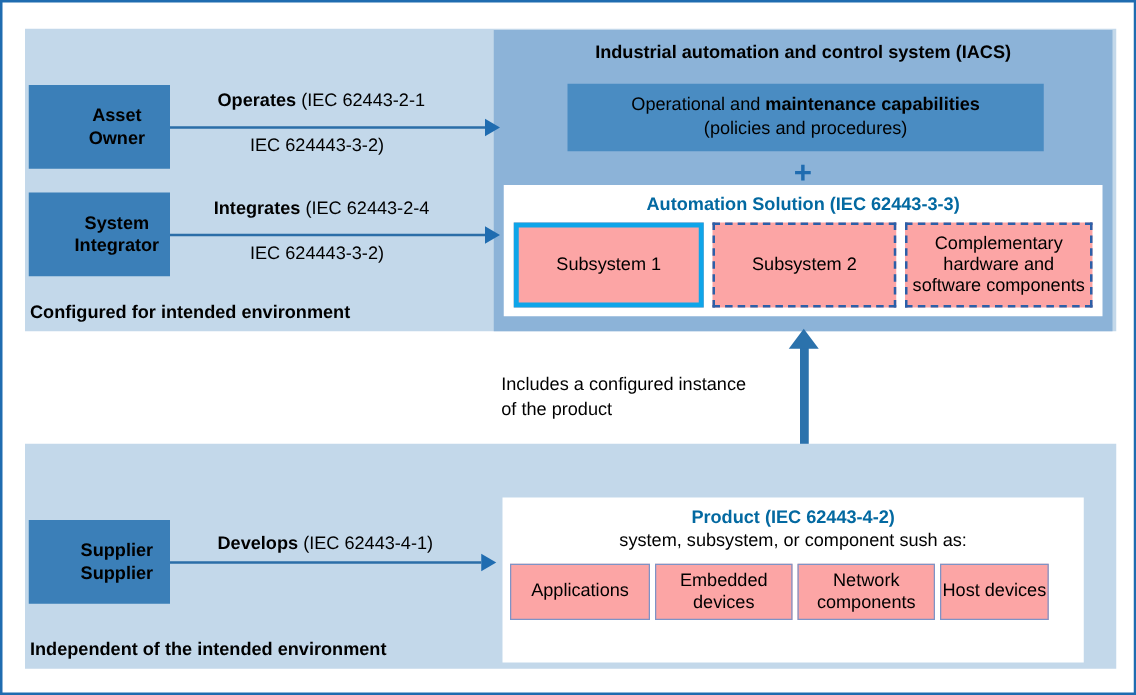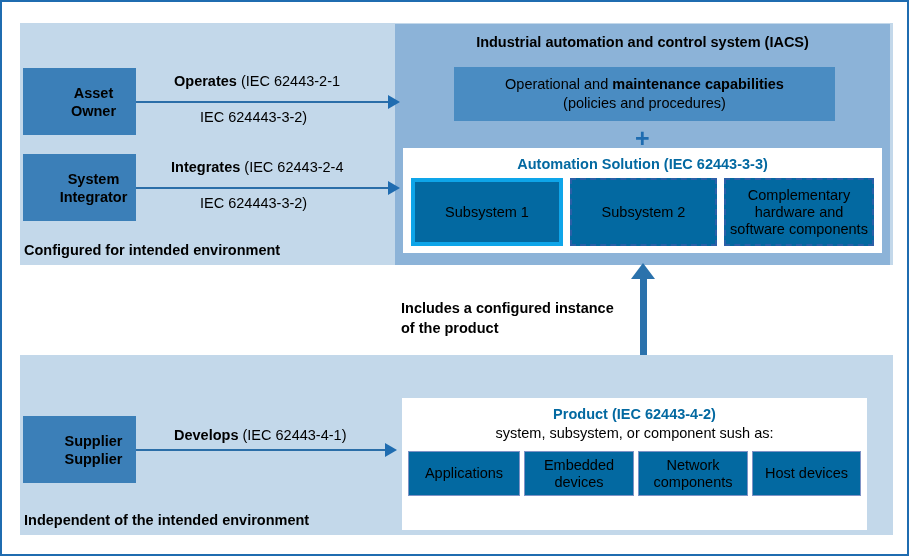--- a/index.html
+++ b/index.html
@@ -160,21 +160,21 @@
   }
   .sub-cell {
     box-sizing: border-box;
     display: flex;
     align-items: center;
     justify-content: center;
     text-align: center;
     font-size: 14.5px;
     color: #000000;
     line-height: 17px;
-    background: #0369a1;
+    background: #fca5a5;
   }
   .sub-cell.solid {
     border: 4px solid #0ea5e9;
   }
   .sub-cell.dashed {
     border: 2px dashed #2c5fa8;
   }
   .sub-cell.thinsolid {
     border: 1px solid #7e93c6;
   }
@@ -254,21 +254,21 @@
   </div>
   <div class="lbl" style="left:198px; top:193px;">
     <span>IEC 624443-3-2)</span>
   </div>
 
   <div class="panel-footnote" style="left:22px; top:240px;">Configured for intended environment</div>
 
   <div class="v-arrow-shaft" style="left:638px; top:276px; height:124px;"></div>
   <div class="v-arrow-head" style="left:629px; top:261px;"></div>
 
-  <div class="mid-note" style="left:399px; top:296px;font-weight:bold;">
+  <div class="mid-note" style="left:399px; top:296px;">
     <div>Includes a configured instance</div>
     <div>of the product</div>
   </div>
 
   <div class="panel-light" style="left:18px; top:353px; width:873px; height:180px;"></div>
 
   <div class="role-box" style="left:21px; top:414px; width:113px; height:67px;">
     <div>
       <span>Supplier</span><br>
       <span>Supplier</span>
@@ -290,20 +290,20 @@
   <div class="sub-row" style="left:406px; top:449px; width:453px; height:45px;">
     <div class="sub-cell thinsolid" style="width:112px; margin-right:4px;">
       <span>Applications</span>
     </div>
     <div class="sub-cell thinsolid" style="width:110px; margin-right:4px;">
       <span>Embedded devices</span>
     </div>
     <div class="sub-cell thinsolid" style="width:110px; margin-right:4px;">
       <span>Network components</span>
     </div>
-    <div class="sub-cell thinsolid" style="width:109px;">
+    <div class="sub-cell thinsolid" style="width:87px;">
       <span>Host devices</span>
     </div>
   </div>
 
   <div class="panel-footnote" style="left:22px; top:510px;">Independent of the intended environment</div>
 
 </div>
 
 </body></html>

